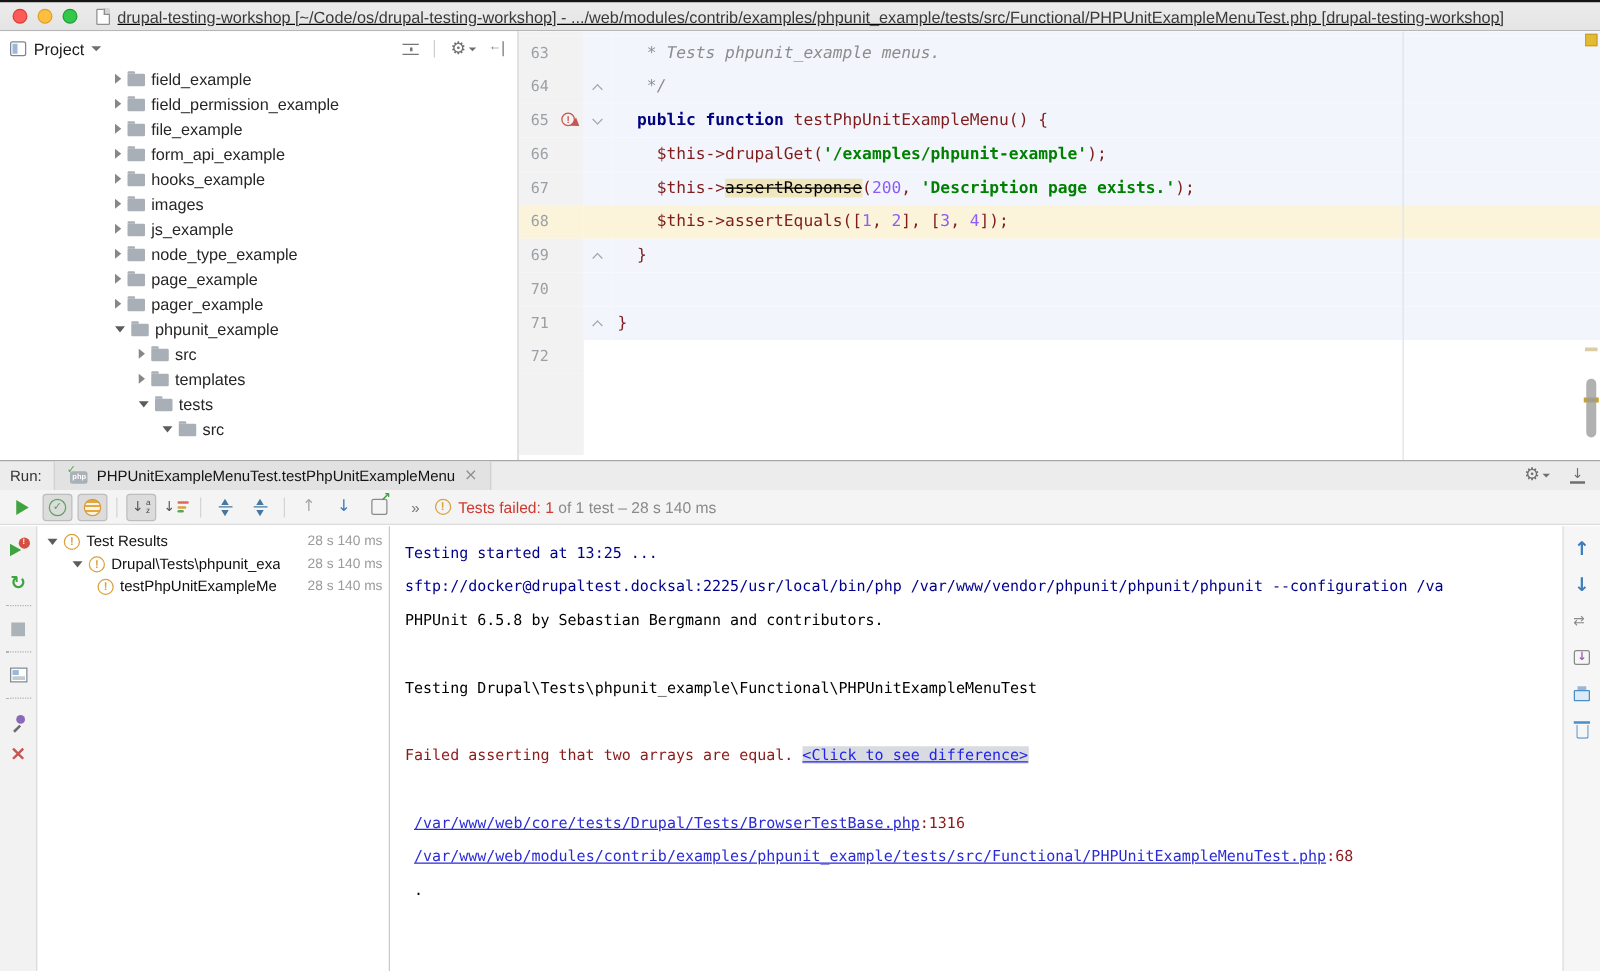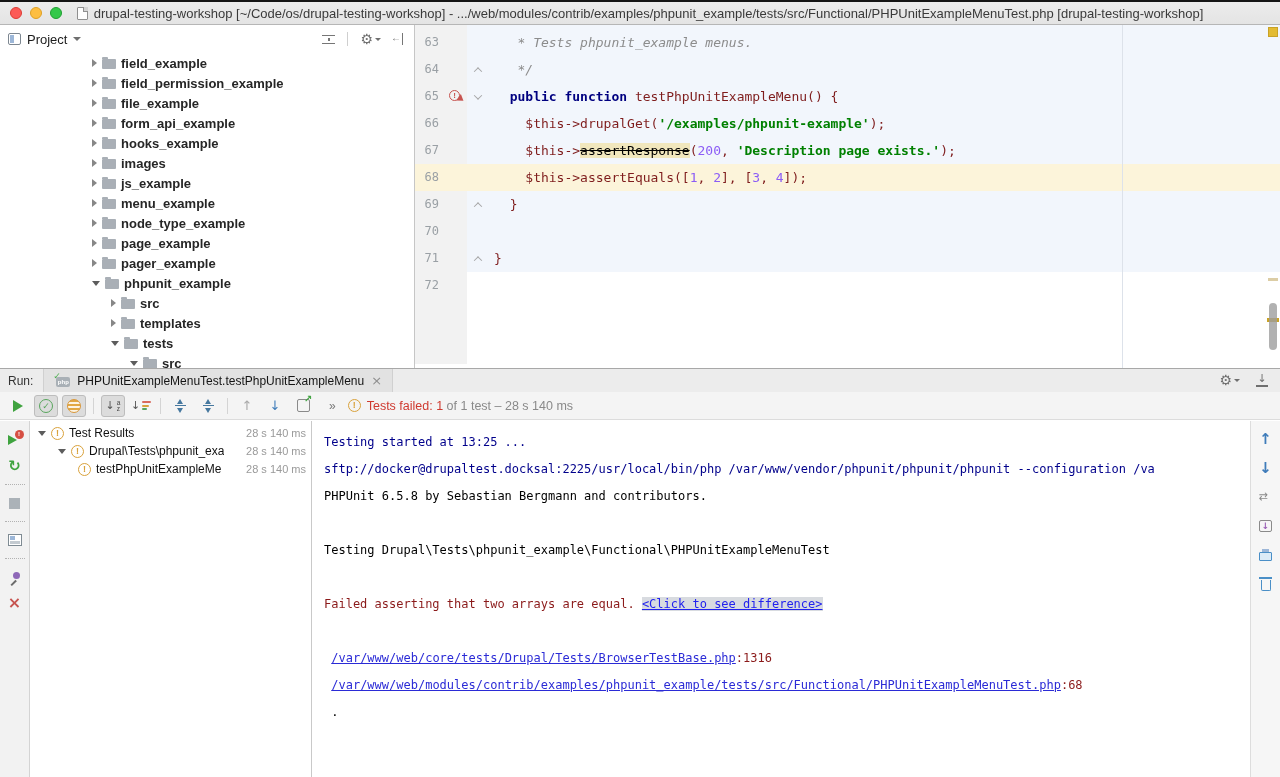--- a/index.html
+++ b/index.html
@@ -1,21 +1,21 @@
 <!DOCTYPE html>
 <html><head>
 <meta charset="utf-8">
 <style>
   * { margin:0; padding:0; box-sizing:border-box; }
   html,body { width:1280px; height:777px; overflow:hidden; font-family:"Liberation Sans",sans-serif; background:#fff; }
   .app { position:relative; width:1280px; height:777px; }
 
   
   .screen-top { height:2px; background:#151515; }
-  .titlebar { position:relative; height:23px; background:linear-gradient(#ececec,#e4e4e4); border-bottom:1px solid #b6b6b6; display:flex; align-items:center; justify-content:center; }
+  .titlebar { position:relative; height:23px; background:linear-gradient(#ececec,#e4e4e4); border-bottom:1px solid #b6b6b6; display:flex; align-items:center; justify-content:center;text-decoration:underline; }
   .traffic { position:absolute; left:10px; top:5px; display:flex; gap:8px; }
   .light { width:12px; height:12px; border-radius:50%; }
   .light.red { background:#fc5b57; border:1px solid #dd3c34; }
   .light.yellow { background:#fdbe41; border:1px solid #dfa023; }
   .light.green { background:#34c84a; border:1px solid #1f9f31; }
   .title-wrap { display:flex; align-items:center; gap:6px; max-width:1150px; }
   .doc-icon { width:11px; height:13px; background:#fdfdfd; border:1px solid #8f8f8f; border-radius:1px; position:relative; }
   .doc-icon::after { content:""; position:absolute; right:-1px; top:-1px; width:4px; height:4px; background:#d4d4d4; border-left:1px solid #8f8f8f; border-bottom:1px solid #8f8f8f; }
   .window-title { font-size:13px; color:#3a3a3a; white-space:nowrap; overflow:hidden; }
 
@@ -35,21 +35,21 @@
   .collapse-all-ic::before { content:""; position:absolute; left:0; right:0; top:2px; border-top:1.5px solid #767676; }
   .collapse-all-ic::after { content:""; position:absolute; left:0; right:0; bottom:2px; border-bottom:1.5px solid #767676; }
   .collapse-all-ic .mid { position:absolute; left:6px; top:5px; width:1.5px; height:3px; background:#767676; }
   .vline { width:1px; height:14px; background:#cfcfcf; }
   .gear { font-size:14px; line-height:13px; color:#6f6f6f; font-family:"DejaVu Sans",sans-serif; }
   .mini-caret { width:0; height:0; border-left:3px solid transparent; border-right:3px solid transparent; border-top:3px solid #6f6f6f; margin-left:2px; }
   .hide-left-ic { position:relative; width:11px; height:12px; }
   .hide-left-ic::before { content:""; position:absolute; right:1px; top:0; bottom:0; width:1.5px; background:#767676; }
   .hide-left-ic::after { content:"←"; position:absolute; left:-2px; top:-1px; font-size:10px; color:#767676; }
 
-  .pp-tree { overflow:hidden; height:315px;font-weight:bold; }
+  .pp-tree { overflow:hidden; height:315px; }
   .ptree-row { height:20px; display:flex; align-items:center; gap:5px; font-size:13px; color:#262626; white-space:nowrap; cursor:default; }
   .tri-r { width:0; height:0; border-top:4px solid transparent; border-bottom:4px solid transparent; border-left:5px solid #878787; flex:0 0 auto; }
   .tri-d { width:0; height:0; border-left:4px solid transparent; border-right:4px solid transparent; border-top:5px solid #5c5c5c; flex:0 0 auto; margin-top:1px; }
   .folder { width:14px; height:10px; background:#a9afb6; border-radius:1px; position:relative; flex:0 0 auto; margin-top:2px; }
   .folder::before { content:""; position:absolute; left:0; top:-2px; width:6px; height:2px; background:#a9afb6; border-radius:1px 1px 0 0; }
 
   
   .editor { position:relative; flex:1; height:100%; background:#fff; overflow:hidden; font-family:"DejaVu Sans Mono","Liberation Mono",monospace; }
   .ed-row { display:flex; height:27px; }
   .ed-row.spacer-row { height:4px; }
@@ -236,25 +236,20 @@
             <span>images</span>
           </div>
           <div class="ptree-row" style="padding-left: 92px;">
             <span class="tri-r"></span>
             <span class="folder"></span>
             <span>js_example</span>
           </div>
           <div class="ptree-row" style="padding-left: 92px;">
             <span class="tri-r"></span>
             <span class="folder"></span>
-            <span>menu_example</span>
-          </div>
-          <div class="ptree-row" style="padding-left: 92px;">
-            <span class="tri-r"></span>
-            <span class="folder"></span>
             <span>node_type_example</span>
           </div>
           <div class="ptree-row" style="padding-left: 92px;">
             <span class="tri-r"></span>
             <span class="folder"></span>
             <span>page_example</span>
           </div>
           <div class="ptree-row" style="padding-left: 92px;">
             <span class="tri-r"></span>
             <span class="folder"></span>

